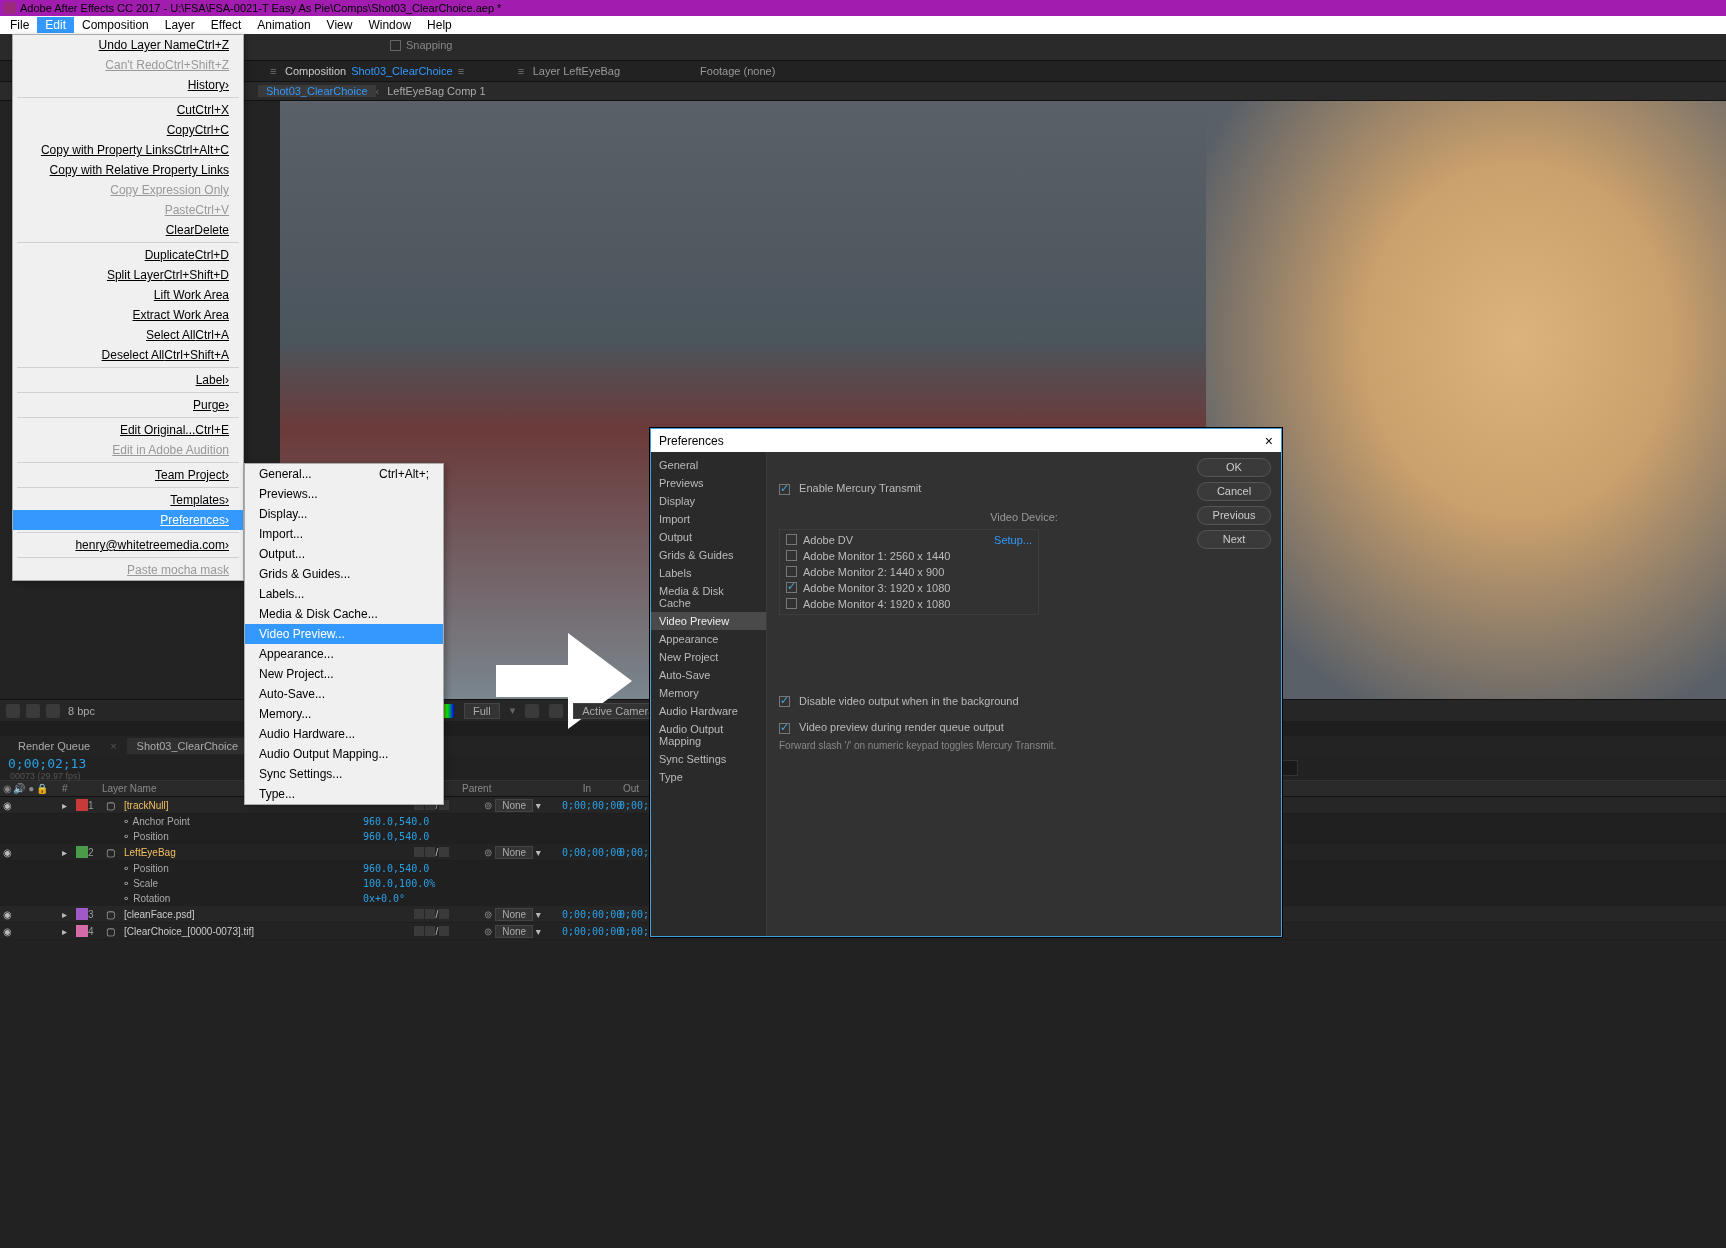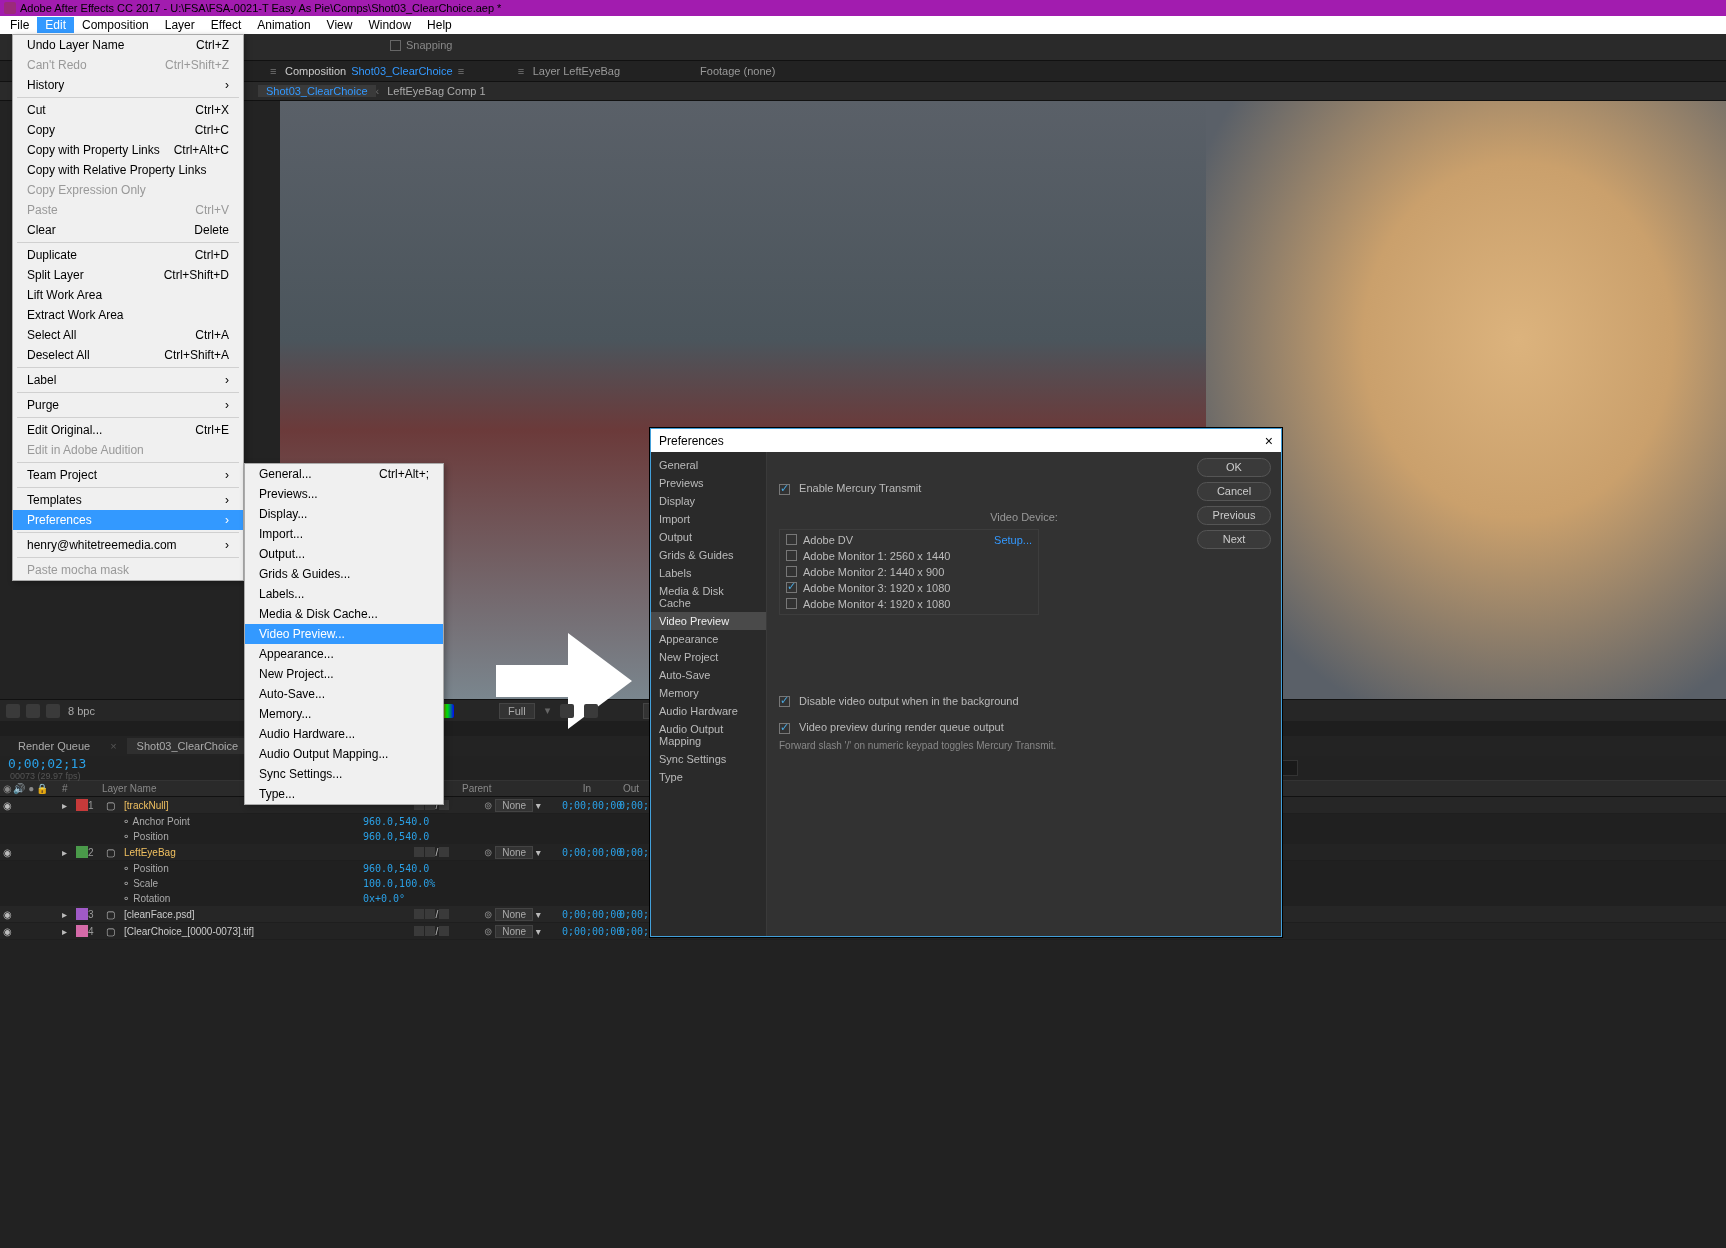--- a/index.html
+++ b/index.html
@@ -40,37 +40,37 @@
 .viewer-img { position: absolute; left: 280px; top: 0; right: 0; bottom: 0; background: linear-gradient(180deg, #5a6068 0%, #4b555c 40%, #6b3a3a 55%, #7a868e 100%); }
 
 .viewer-img::after { content:""; position:absolute; right:0; top:0; width:520px; height:100%; background: radial-gradient(ellipse at 60% 40%, #dcb37d 0%, #caa06c 35%, #5a6068 80%); }
 
 
 .big-arrow { position: absolute; left: 480px; top: 500px; width: 160px; height: 160px; display:flex; align-items:center; justify-content:center; }
 .big-arrow svg { width: 160px; height: 160px; }
 
 
 .edit-menu { position: absolute; left: 12px; top: 0; width: 232px; background: #f0f0f0; border: 1px solid #aaa; box-shadow: 2px 2px 6px rgba(0,0,0,.3); font-size: 12px; z-index: 50; }
-.em-row { display:flex; justify-content:space-between; padding: 3px 14px; color: #000; cursor: default; }
+.em-row { display:flex; justify-content:flex-end; padding: 3px 14px; color: #000; cursor: default; text-decoration: underline; }
 .em-row.dis { color: #999; }
 .em-row.sel { background: #3399ff; color: #fff; }
 .em-sep { height: 1px; background: #d0d0d0; margin: 2px 4px; }
 .em-arrow::after { content: "›"; color: inherit; }
 
 
 .pref-sub { position: absolute; left: 244px; top: 429px; width: 200px; background: #f0f0f0; border: 1px solid #aaa; box-shadow: 2px 2px 6px rgba(0,0,0,.3); font-size: 12px; z-index: 50; }
 .ps-row { padding: 3px 14px; color: #000; display:flex; justify-content:space-between; }
 .ps-row.sel { background: #3399ff; color: #fff; }
 
 
 .viewer-footer { height: 22px; background: #262626; display:flex; align-items:center; font-size: 11px; color: #aaa; padding: 0 6px; gap: 8px; border-top:1px solid #111; }
 .vf-icons { display:flex; gap:6px; }
 .vf-icon { width:14px; height:14px; background:#3a3a3a; border-radius:2px; }
 .vf-right { position:absolute; left:440px; display:flex; gap:10px; align-items:center;}
-.vf-sel { background:#333; padding:1px 8px; border:1px solid #444;margin-left:35px; }
+.vf-sel { background:#333; padding:1px 8px; border:1px solid #444; }
 
 
 .timeline { position:absolute; left:0; right:0; top: 702px; bottom:0; background:#222; }
 .tl-tabs { height:20px; background:#232323; display:flex; align-items:center; font-size:11px; color:#aaa; padding-left:8px; gap:10px; }
 .tl-tab { padding: 2px 10px; }
 .tl-tab.sel { background:#2f2f2f; }
 .tc-row { height:24px; display:flex; align-items:center; padding:0 8px; gap:10px; font-size:12px; }
 .timecode { color:#2aa0e6; font-family: Consolas, monospace; font-size:13px; }
 .tc-sub { color:#555; font-size:9px; margin-left:2px;}
 .search { width:240px; height:16px; background:#1a1a1a; border:1px solid #333; margin-left:auto; margin-right:420px;}

